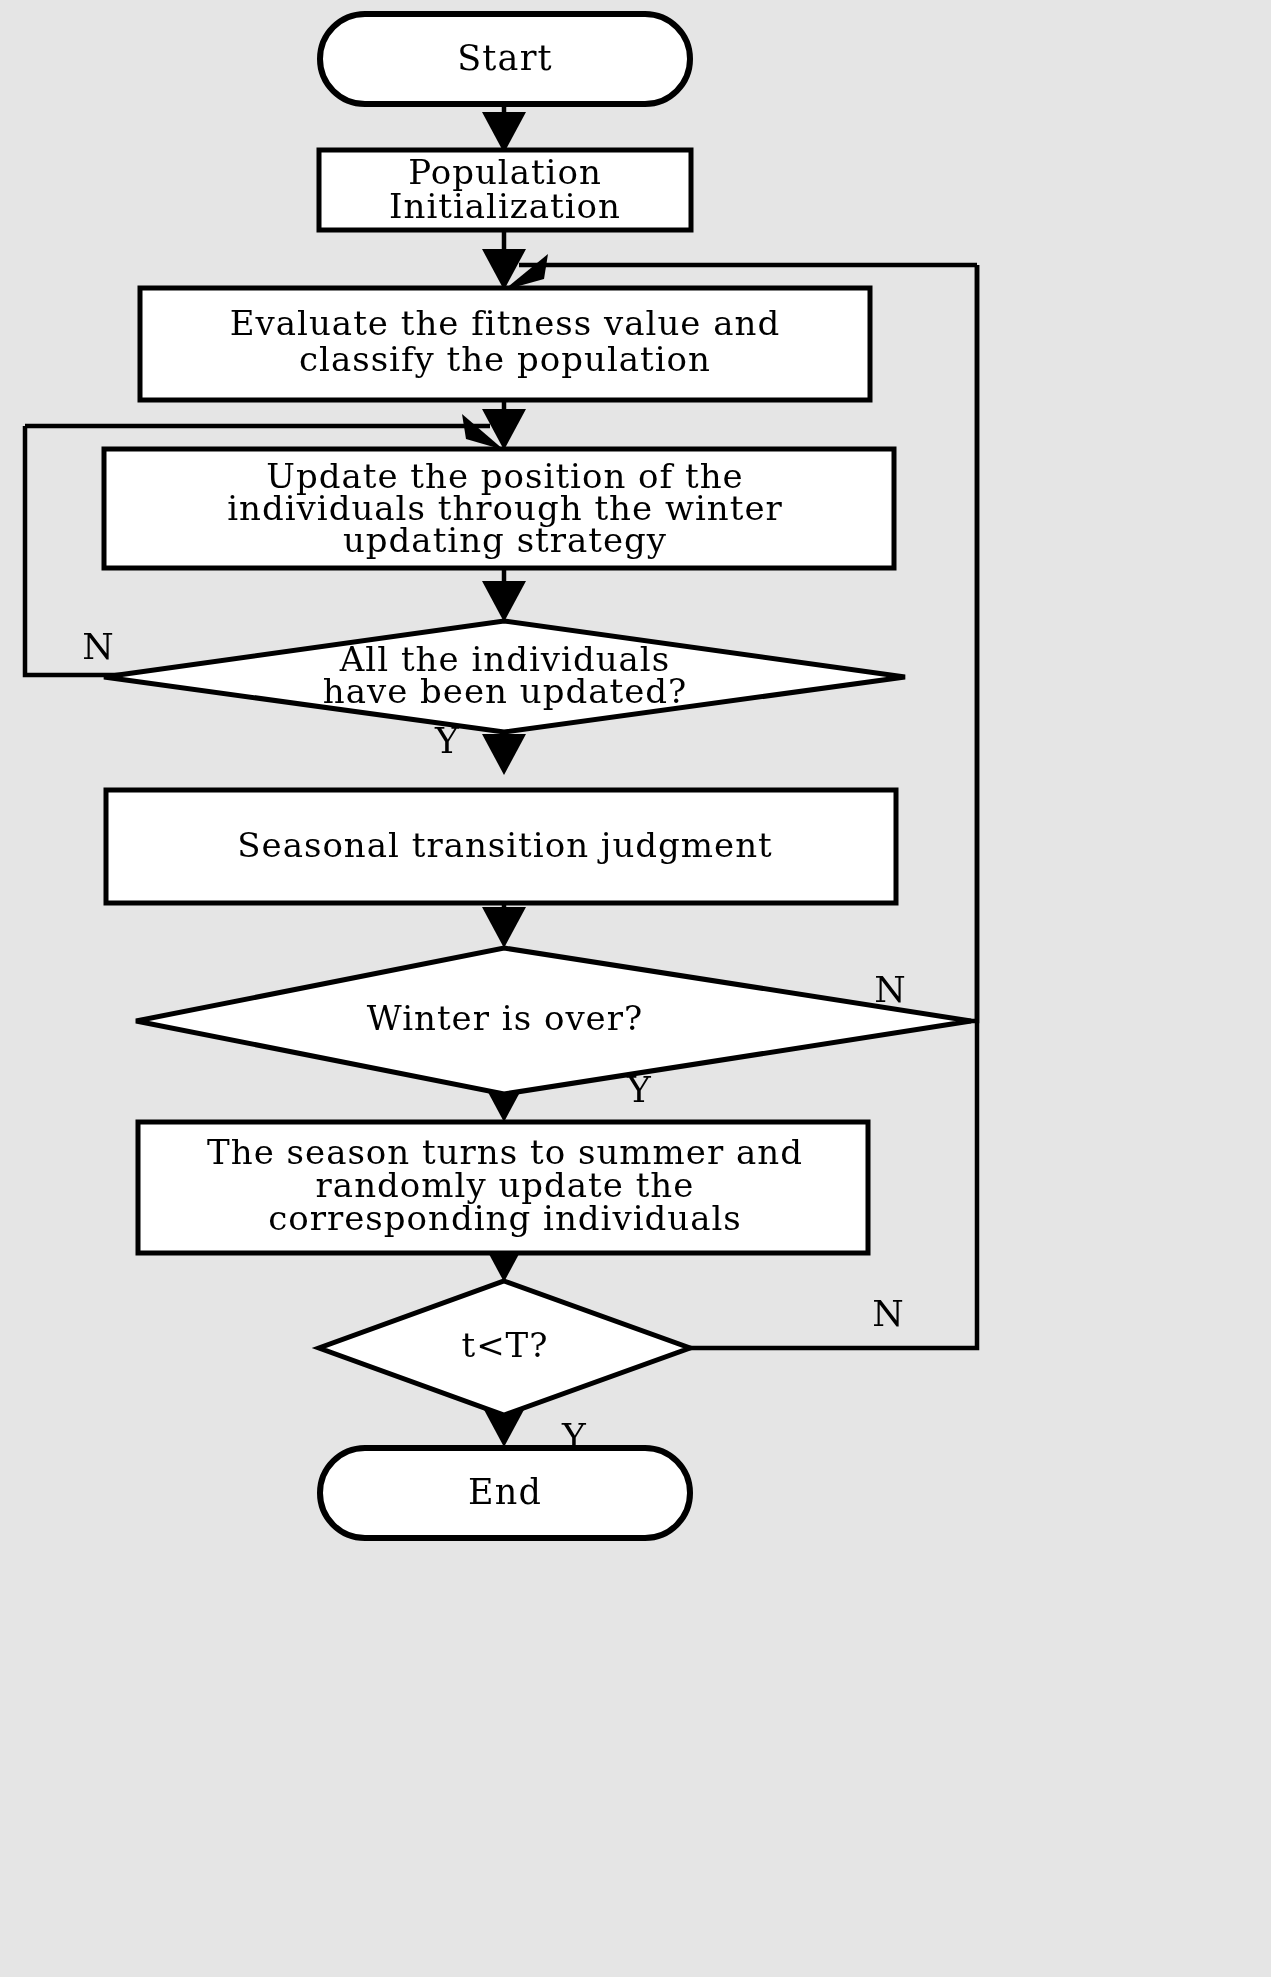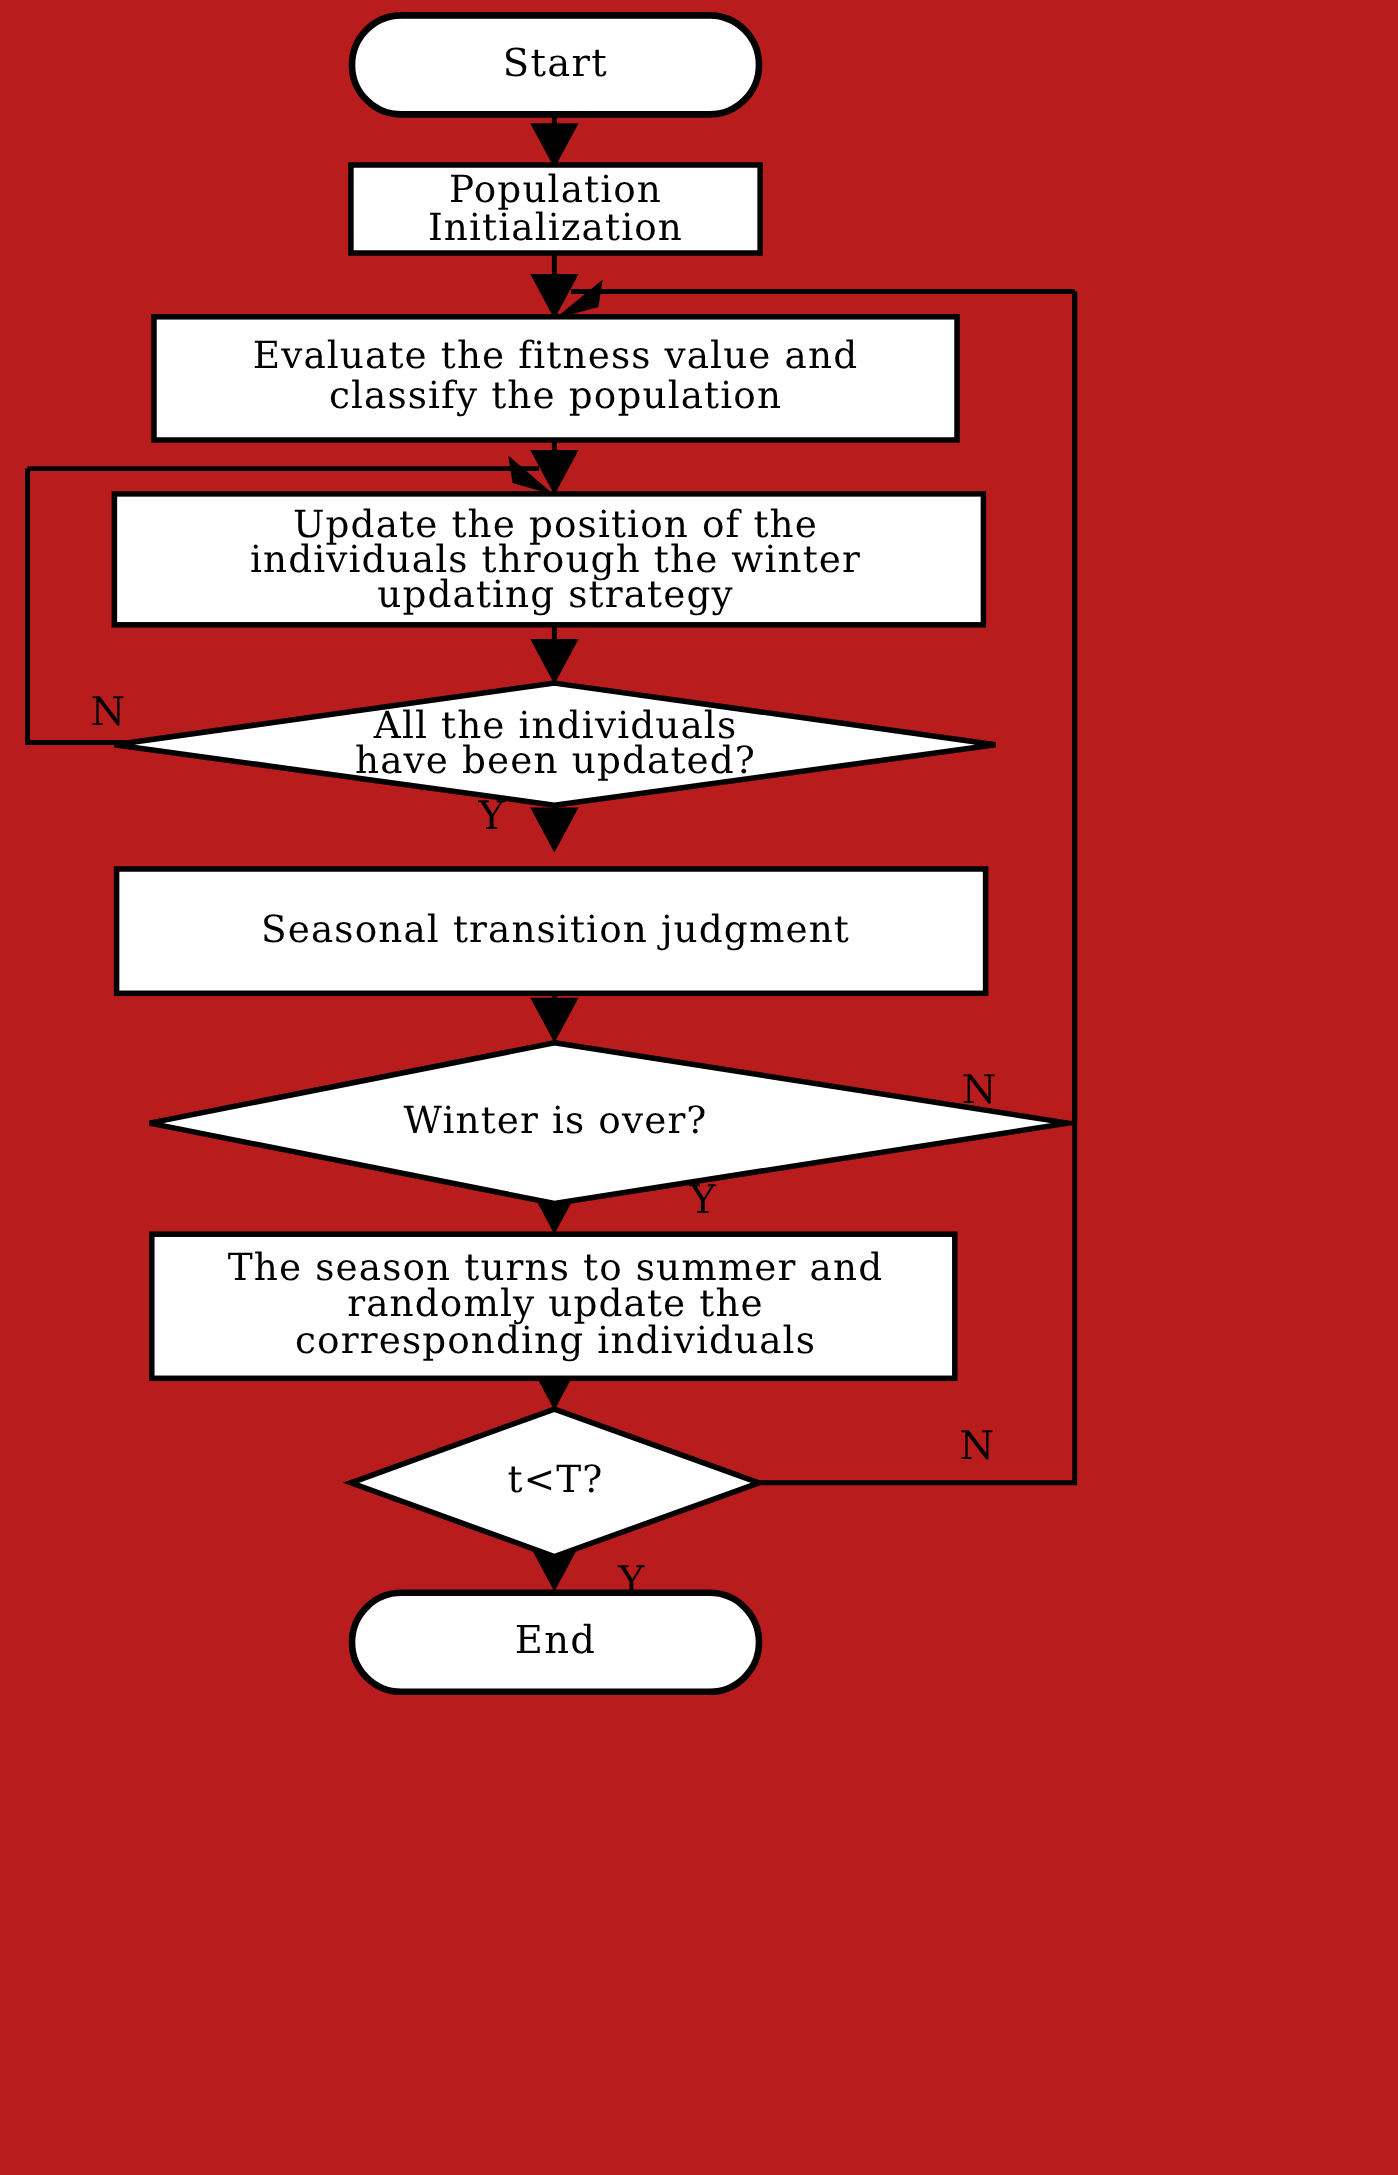--- a/index.html
+++ b/index.html
@@ -9,21 +9,21 @@
   }
   body {
     width: 1271px;
     height: 1977px;
     font-family: "DejaVu Serif", "Liberation Serif", serif;
   }
   #flow-root {
     position: relative;
     width: 1271px;
     height: 1977px;
-    background: #b91c1c;
+    background: #e5e5e5;
     overflow: hidden;
   }
   svg#flow-svg {
     position: absolute;
     top: 0;
     left: 0;
     width: 1271px;
     height: 1977px;
     display: block;
   }

